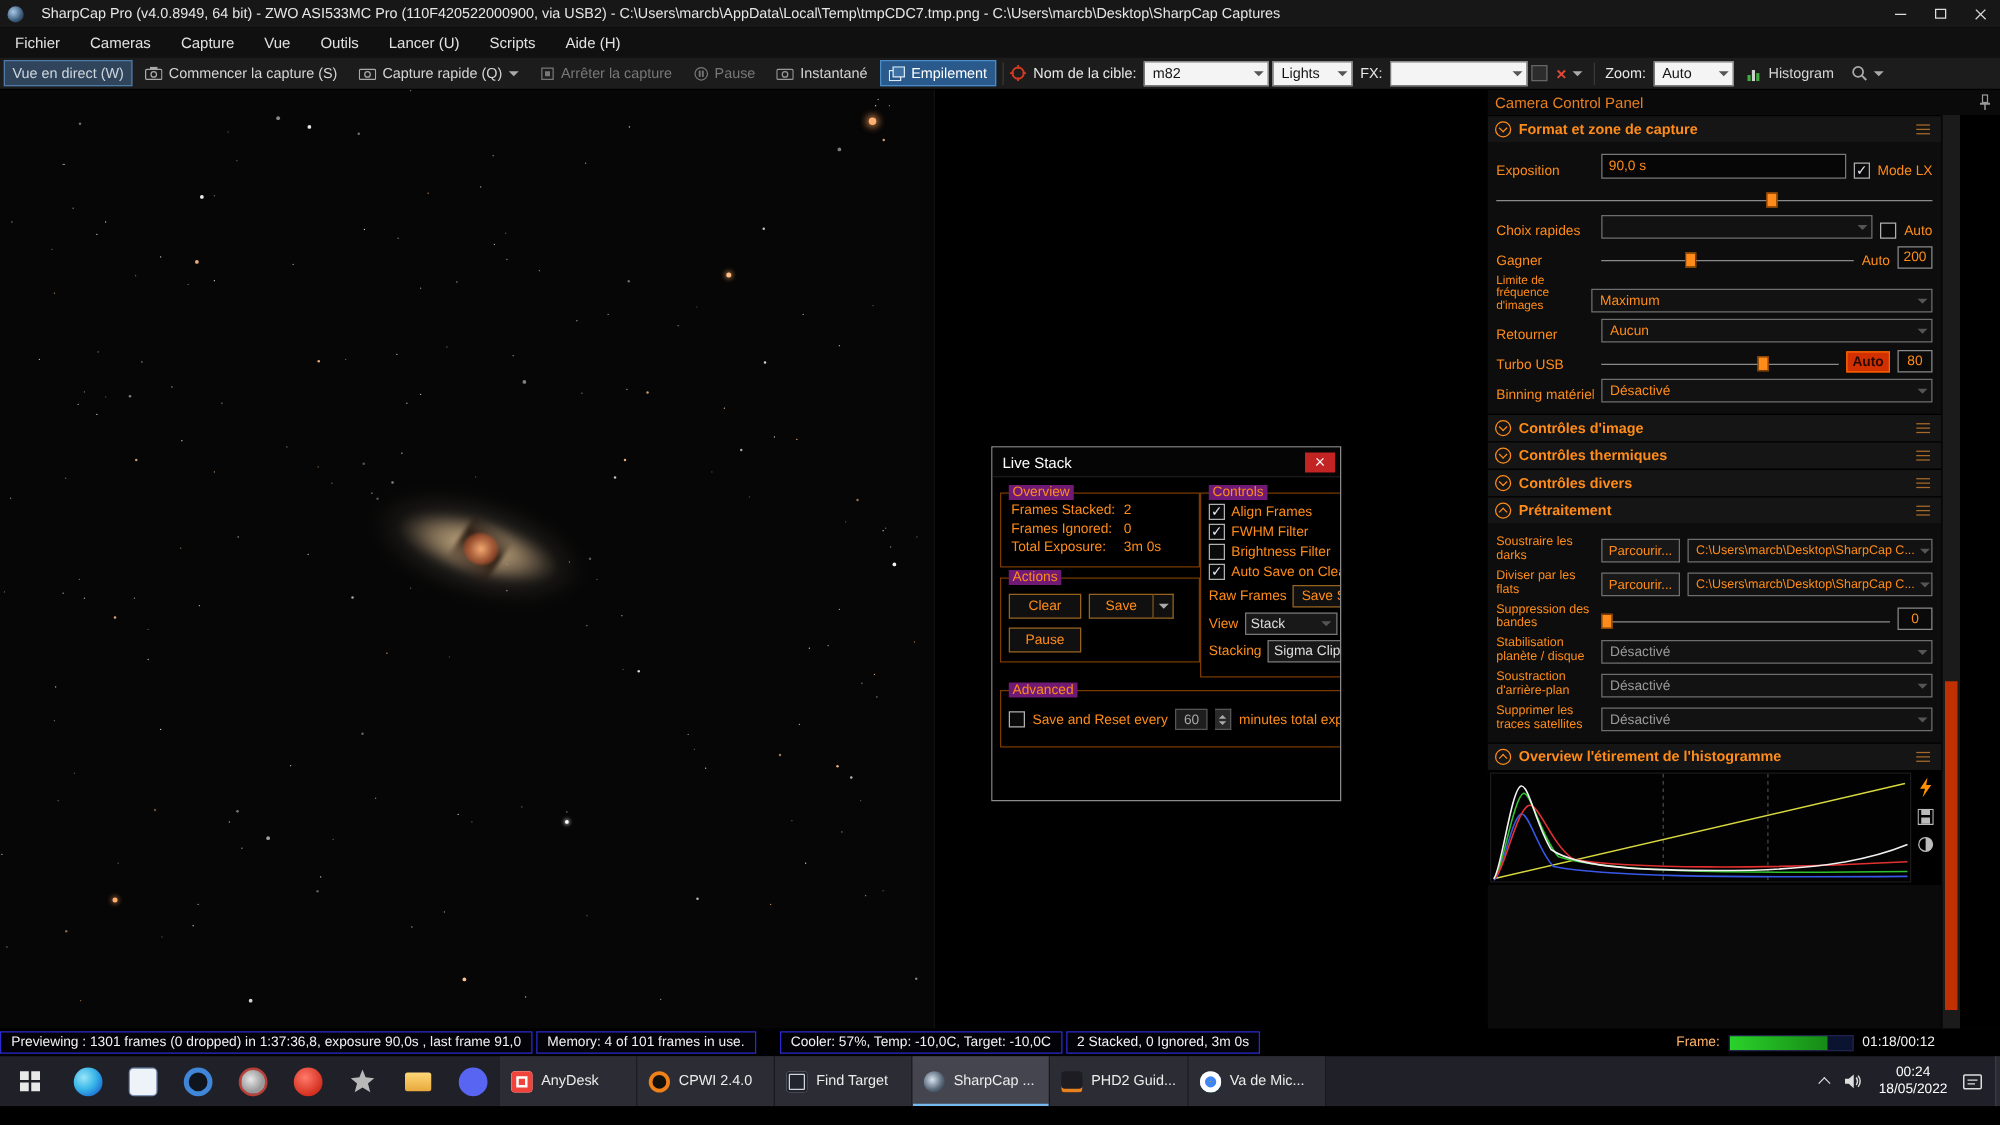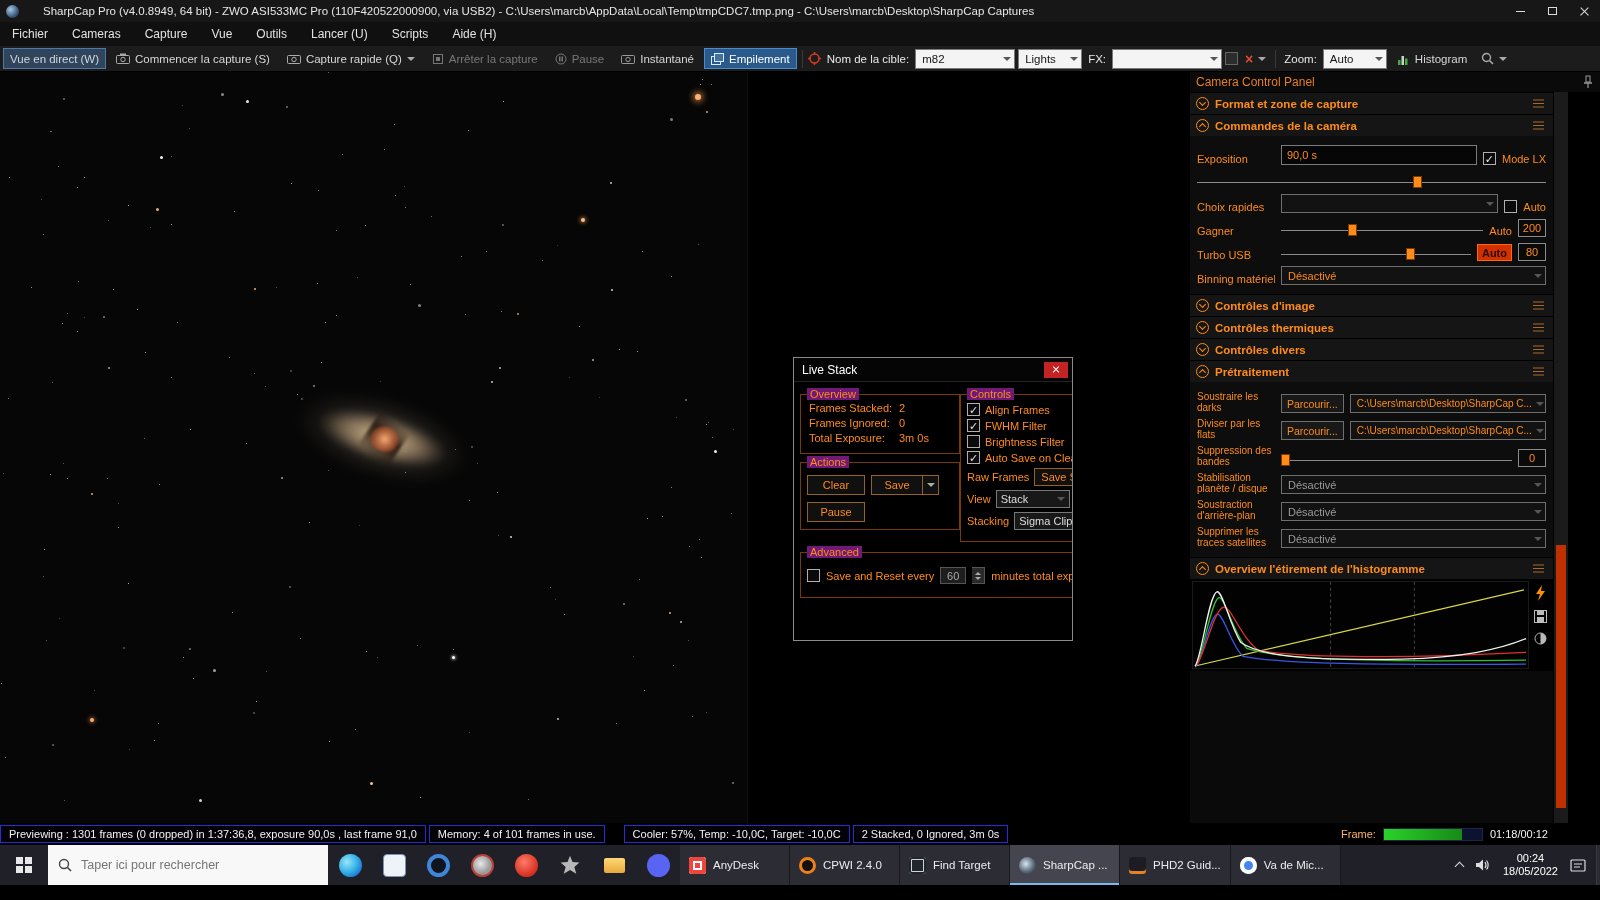--- a/index.html
+++ b/index.html
@@ -1,21 +1,21 @@
 <!DOCTYPE html>
 <html><head>
 <meta charset="utf-8">
 <style>
 *{margin:0;padding:0;box-sizing:border-box}
 html,body{width:1600px;height:900px;overflow:hidden;background:#000;
 font-family:"Liberation Sans",sans-serif;font-size:12px;color:#ddd}
 .app{display:flex;flex-direction:column;width:1600px;height:900px}
 
 
-.titlebar{height:22px;background:#171717;display:flex;align-items:center;padding-left:6px;gap:24px;font-size:11.5px;color:#e6e6e6;flex:none}
+.titlebar{height:22px;background:#171717;display:flex;align-items:center;padding-left:6px;gap:14px;font-size:11.5px;color:#e6e6e6;flex:none}
 .app-lens{width:13px;height:13px;border-radius:50%;background:radial-gradient(circle at 35% 35%,#a8c8e8,#3a5a7a 60%,#16202c);flex:none}
 .tb-title{white-space:nowrap;overflow:hidden;flex:1}
 .win-btns{display:flex;flex:none}
 .wbtn{width:32px;height:22px;display:flex;align-items:center;justify-content:center}
 .glyph-min{width:9px;height:1px;background:#ddd}
 .glyph-max{width:9px;height:8px;border:1px solid #ddd}
 .glyph-x{position:relative;width:11px;height:11px}
 .glyph-x::before,.glyph-x::after{content:"";position:absolute;top:5px;left:0;width:11px;height:1.3px;background:#ddd}
 .glyph-x::before{transform:rotate(45deg)}.glyph-x::after{transform:rotate(-45deg)}
 
@@ -574,25 +574,20 @@
       <div class="panel-row">
         <div class="panel-content">
 
 
           <div class="sec-h">
             <span class="chev down"></span>
             <span class="sec-title">Format et zone de capture</span>
             <span class="burger"></span>
           </div>
 
-          <div class="sec-h">
-            <span class="chev up"></span>
-            <span class="sec-title">Commandes de la caméra</span>
-            <span class="burger"></span>
-          </div>
           <div class="sec-body">
             <div class="prow">
               <span class="plabel">Exposition</span>
               <span class="txtbox">90,0 s</span>
               <span class="cb">✓</span>
               <span>Mode LX</span>
             </div>
             <div class="prow" style="margin-top:2px">
               <span class="slider">
                   <span class="sl-thumb" style="left:62%"></span>
@@ -607,20 +602,34 @@
               <span class="cb"></span>
               <span>Auto</span>
             </div>
             <div class="prow">
               <span class="plabel">Gagner</span>
               <span class="slider">
                   <span class="sl-thumb" style="left:33%"></span>
                 </span>
               <span class="auto-plain">Auto</span>
               <span class="vbox">200</span>
+            </div>
+            <div class="prow">
+              <span class="plabel tiny">Limite de fréquence d'images</span>
+              <span class="dd">
+                  <span>Maximum</span>
+                  <span class="caret-dn"></span>
+                </span>
+            </div>
+            <div class="prow">
+              <span class="plabel">Retourner</span>
+              <span class="dd">
+                  <span>Aucun</span>
+                  <span class="caret-dn"></span>
+                </span>
             </div>
             <div class="prow">
               <span class="plabel">Turbo USB</span>
               <span class="slider">
                   <span class="sl-thumb" style="left:66%"></span>
                 </span>
               <span class="auto-hot">Auto</span>
               <span class="vbox">80</span>
             </div>
             <div class="prow">
@@ -759,27 +768,20 @@
 
   <div class="taskbar">
     <span class="tk-start">
         <span class="win-logo">
           <i></i>
           <i></i>
           <i></i>
           <i></i>
         </span>
       </span>
-    <span class="tk-search">
-      <svg width="14" height="14" viewBox="0 0 14 14">
-          <circle cx="6" cy="6" r="4.5" fill="none" stroke="#444" stroke-width="1.4"></circle>
-          <line x1="9.5" y1="9.5" x2="13" y2="13" stroke="#444" stroke-width="1.6"></line>
-        </svg>
-      <input placeholder="Taper ici pour rechercher" style="">
-    </span>
     <span class="tk-ico">
         <span class="ic" style="background:radial-gradient(circle at 35% 35%,#9be5f9,#38b6e8 45%,#1b6fd4 80%)"></span>
       </span>
     <span class="tk-ico">
         <span class="ic" style="border-radius:4px;background:#eef3fa;border:1px solid #7a92b8"></span>
       </span>
     <span class="tk-ico">
         <span class="ic" style="background:#10141c;border:4px solid #3f86d8"></span>
       </span>
     <span class="tk-ico">

